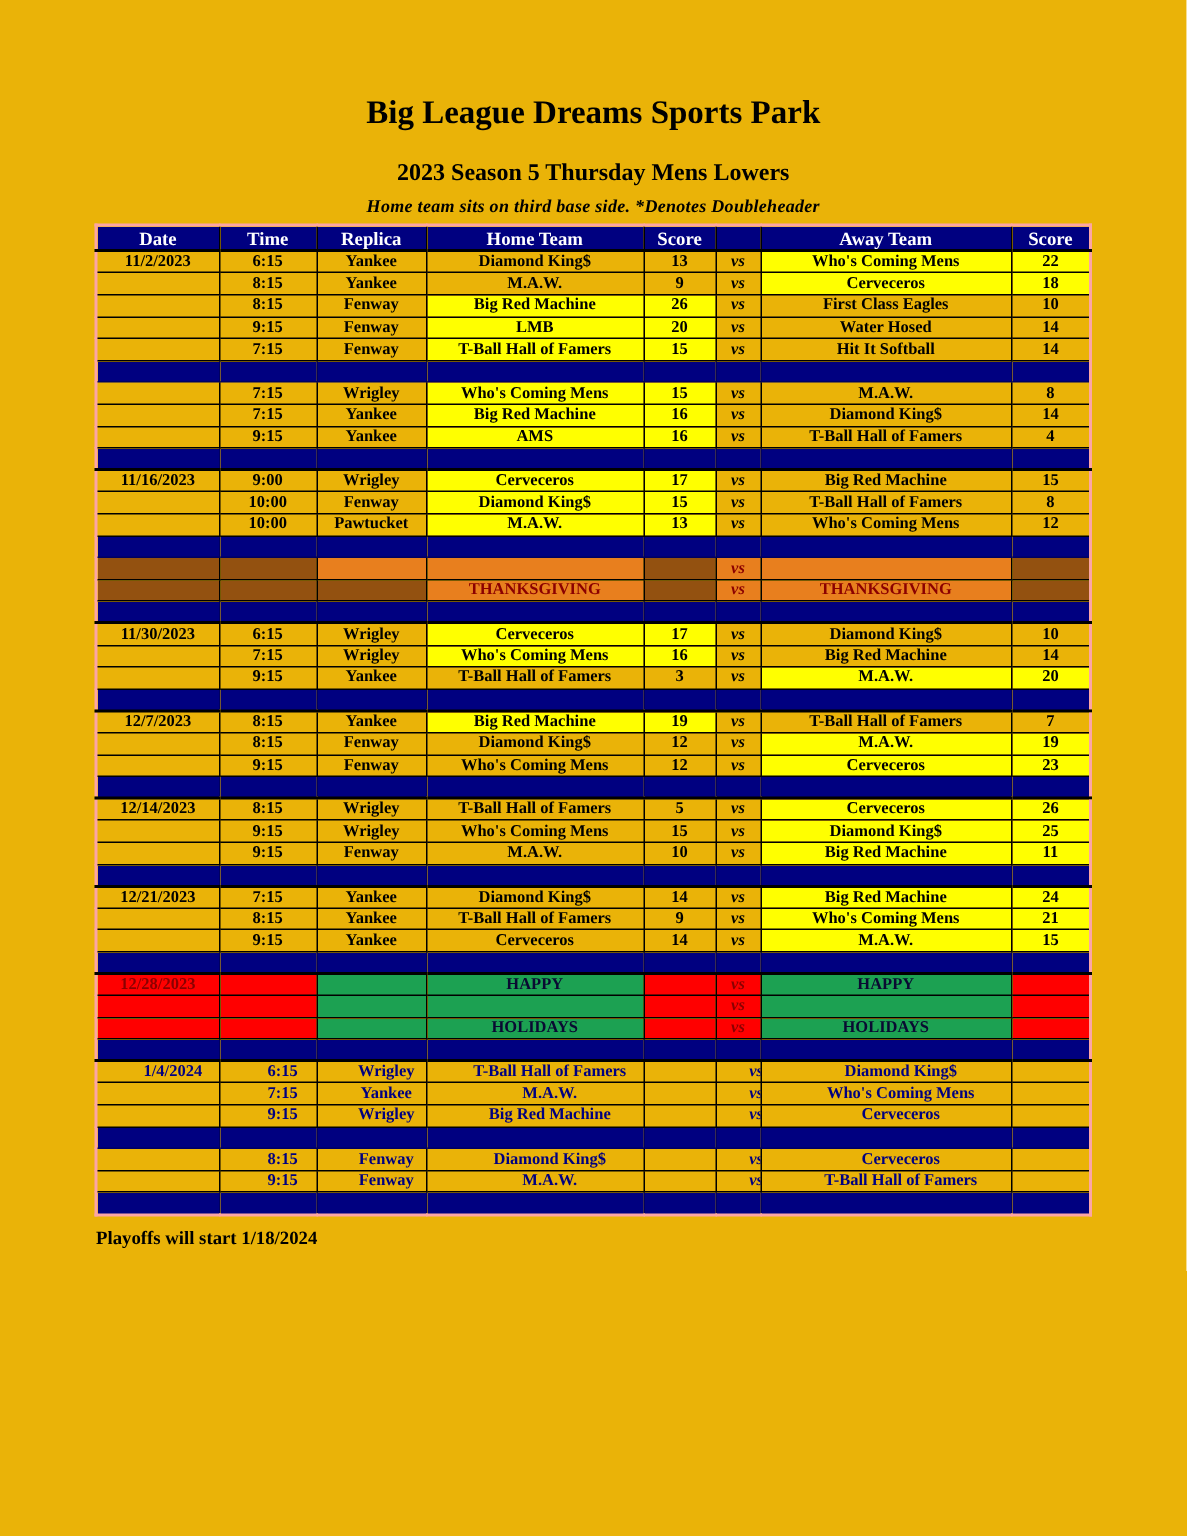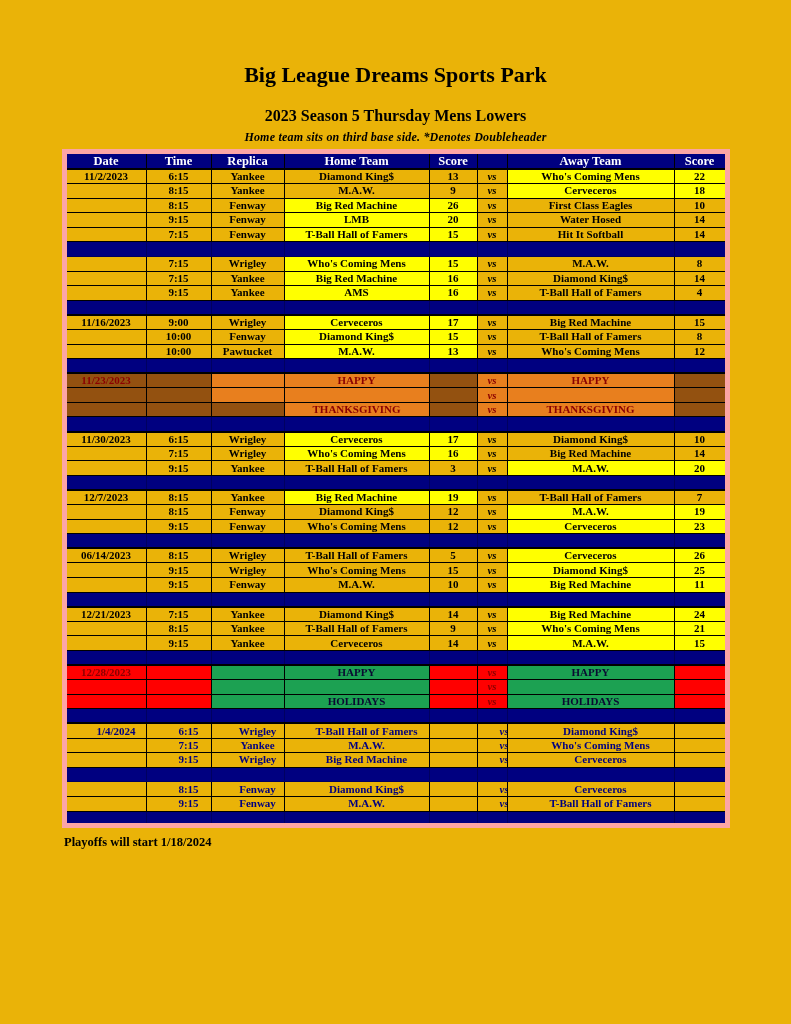--- a/index.html
+++ b/index.html
@@ -16,21 +16,21 @@
   .subtitle {
     text-align: center; font-size: 16px; font-weight: bold; color: #000; margin-top: 19px;
   }
   .note {
     text-align: center; font-size: 12px; font-weight: bold; font-style: italic;
     color: #000; margin-top: 5px; margin-bottom: 4px; letter-spacing: 0.2px;
   }
   table.tbl {
     border-collapse: collapse; table-layout: fixed;
     width: 663px; margin: 0 auto;
-    border: 5px solid #fca5a5;
+    border: 2px solid #fca5a5;
   }
   table.tbl td {
     border: 1px solid #000000;
     height: 14.6px; padding: 0 2px;
     text-align: center; vertical-align: middle;
     font-size: 11px; font-weight: bold; line-height: 1;
     white-space: nowrap; overflow: hidden; color: #000;
   }
   tr.hdr td { background: #000080; color: #ffffff; font-size: 12.5px; height: 17px; }
   tr.sep td { background: #000080; border-color: #000060; }
@@ -206,30 +206,20 @@
         <tr class="sep">
           <td></td>
           <td></td>
           <td></td>
           <td></td>
           <td></td>
           <td></td>
           <td></td>
           <td></td>
         </tr>
-        <tr class="bf">
-          <td style="background: rgb(147, 81, 16); color: rgb(139, 0, 0);">11/23/2023</td>
-          <td style="background: rgb(147, 81, 16);"></td>
-          <td style="background: rgb(232, 127, 30);"></td>
-          <td style="background: rgb(232, 127, 30); color: rgb(139, 0, 0);">HAPPY</td>
-          <td style="background: rgb(147, 81, 16);"></td>
-          <td class="vs" style="background: rgb(232, 127, 30); color: rgb(139, 0, 0);">vs</td>
-          <td style="background: rgb(232, 127, 30); color: rgb(139, 0, 0);">HAPPY</td>
-          <td style="background: rgb(147, 81, 16);"></td>
-        </tr>
         <tr>
           <td style="background: rgb(147, 81, 16); color: rgb(139, 0, 0);"></td>
           <td style="background: rgb(147, 81, 16);"></td>
           <td style="background: rgb(232, 127, 30);"></td>
           <td style="background: rgb(232, 127, 30); color: rgb(139, 0, 0);"></td>
           <td style="background: rgb(147, 81, 16);"></td>
           <td class="vs" style="background: rgb(232, 127, 30); color: rgb(139, 0, 0);">vs</td>
           <td style="background: rgb(232, 127, 30); color: rgb(139, 0, 0);"></td>
           <td style="background: rgb(147, 81, 16);"></td>
         </tr>
@@ -327,21 +317,21 @@
           <td></td>
           <td></td>
           <td></td>
           <td></td>
           <td></td>
           <td></td>
           <td></td>
           <td></td>
         </tr>
         <tr class="bf ">
-          <td>06/14/2023</td>
+          <td>12/14/2023</td>
           <td>8:15</td>
           <td>Wrigley</td>
           <td>T-Ball Hall of Famers</td>
           <td>5</td>
           <td class="vs">vs</td>
           <td class="hl">Cerveceros</td>
           <td class="hl">26</td>
         </tr>
         <tr>
           <td></td>

